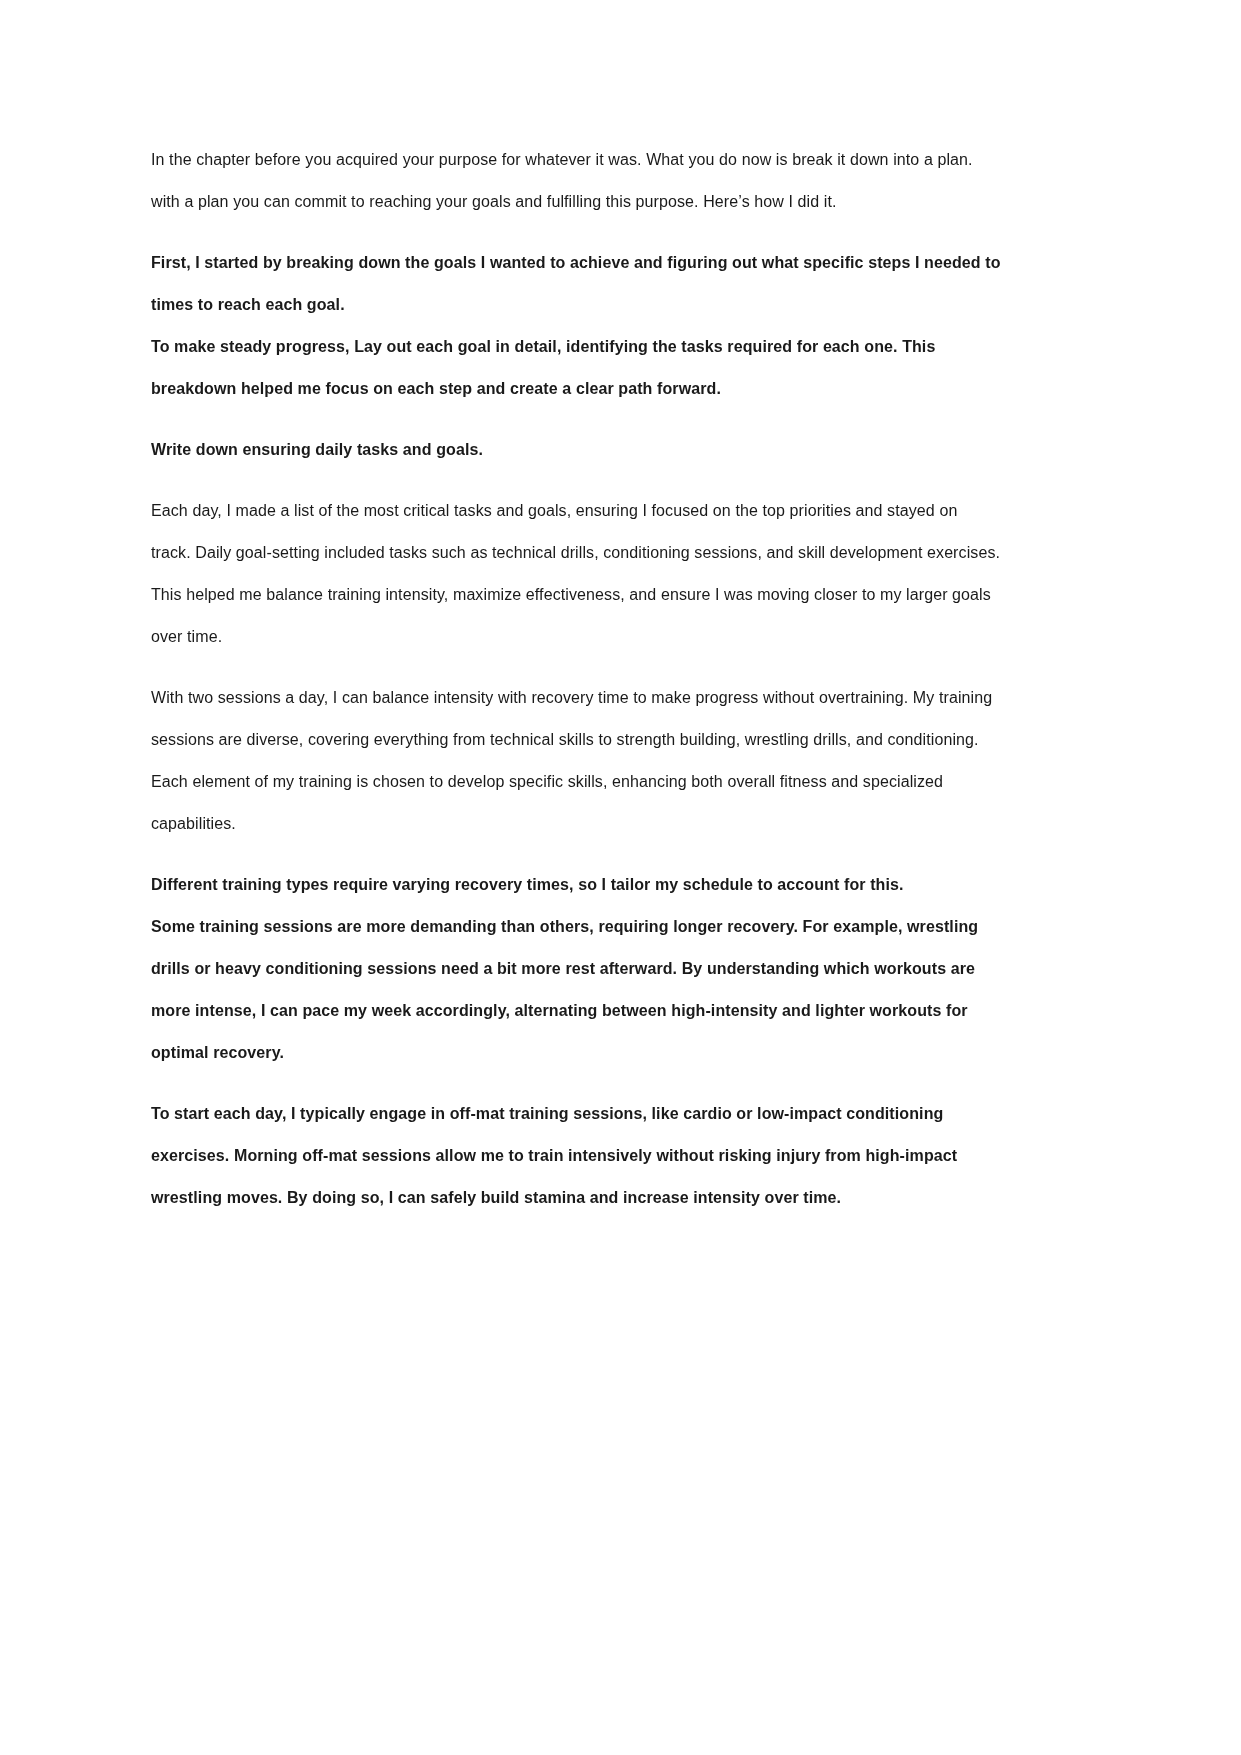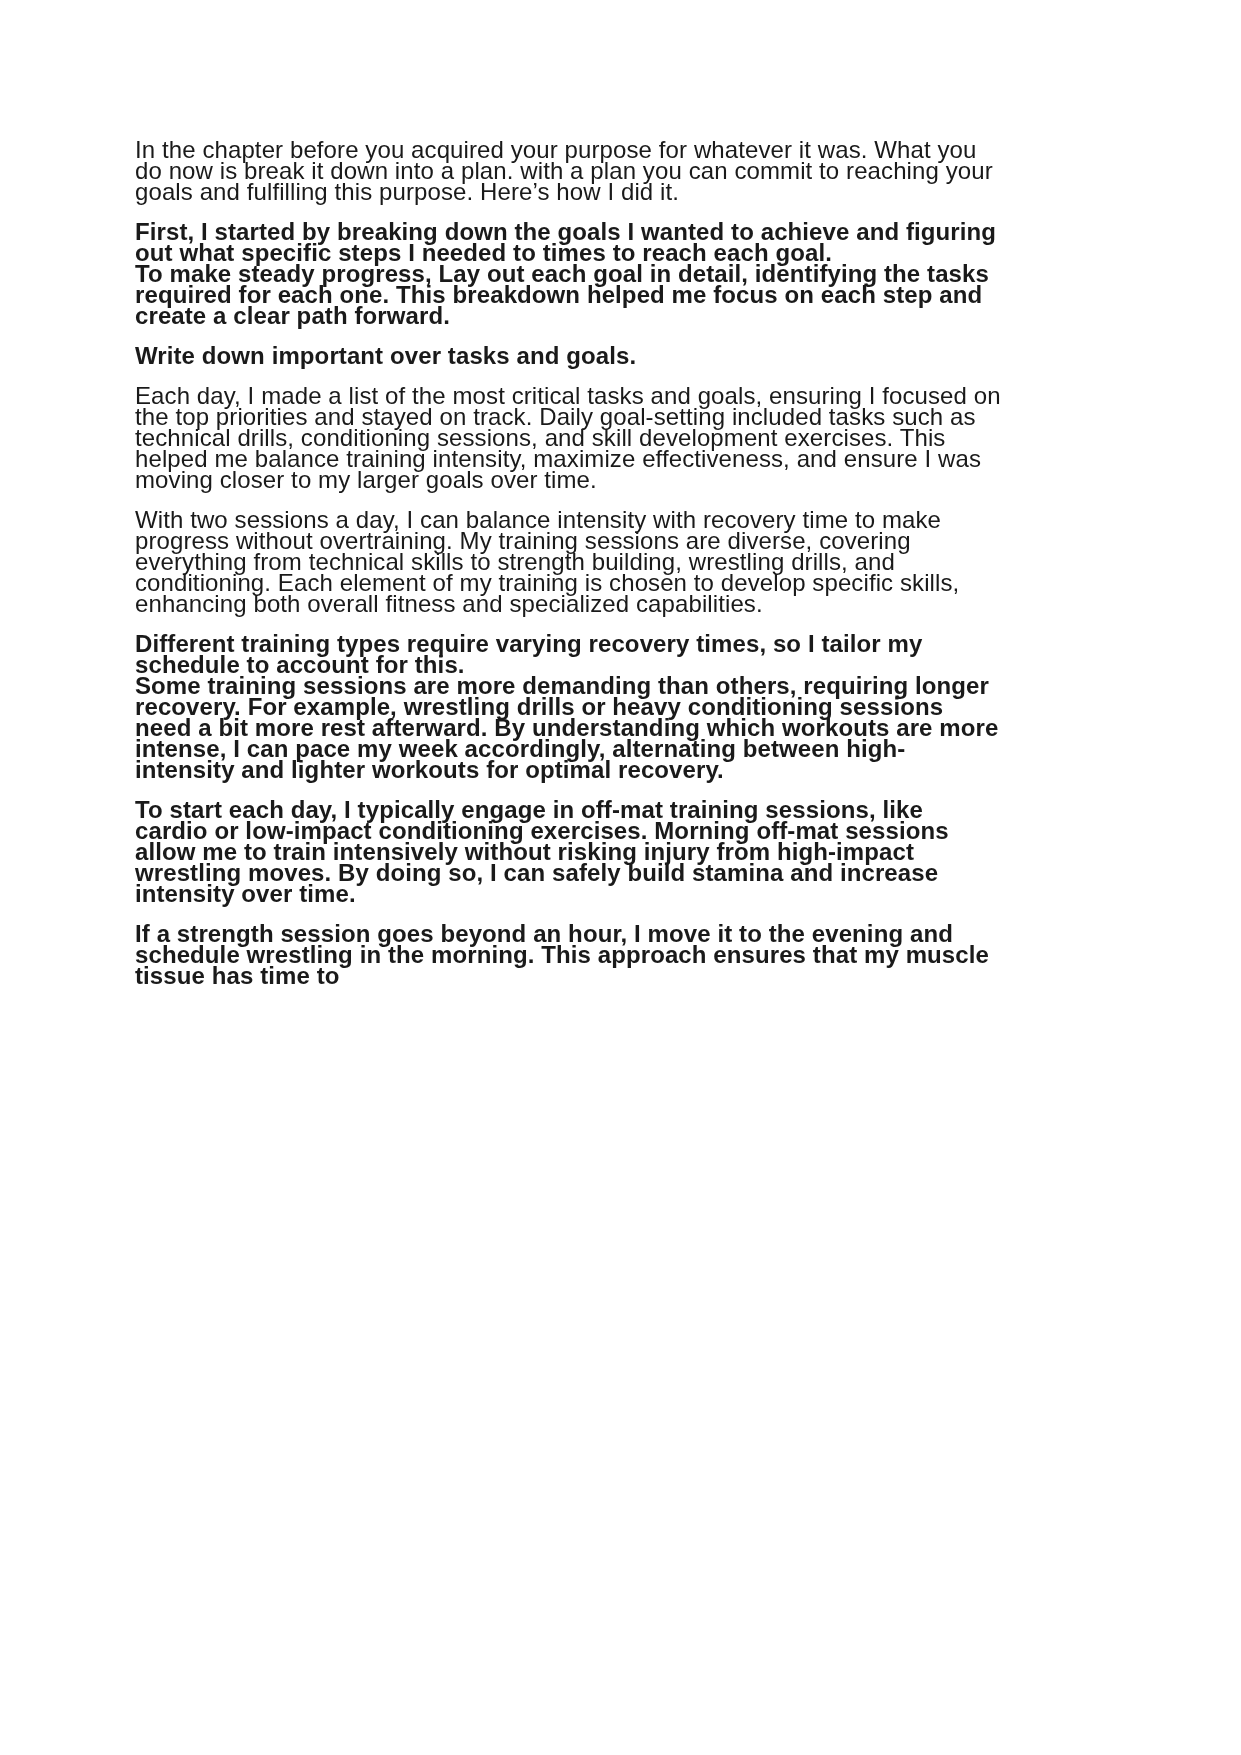--- a/index.html
+++ b/index.html
@@ -18,24 +18,24 @@
     box-sizing: border-box;
     width: 1241px;
     height: 1755px;
     padding: 139px 0 0 135px;
     background: #ffffff;
   }
   .doc-body {
     width: 866px;
   }
   .block {
-    margin: 0 0 0 0;
+    margin: 0 0 0 16px;
     padding: 0;
-    font-size: 24px;
-    line-height: 21px;
+    font-size: 16px;
+    line-height: 42px;
     letter-spacing: 0.1px;
   }
   .block + .block {
     margin-top: 19px;
   }
   .doc-heading {
     font-weight: 700;
   }
   .doc-paragraph {
     font-weight: 400;
@@ -53,27 +53,26 @@
 <body>
 
 <main class="page">
   <article class="doc-body">
 
   <p class="block doc-paragraph">In the chapter before you acquired your purpose for whatever it was. What you do now is break it down into a plan. with a plan you can commit to reaching your goals and fulfilling this purpose. Here’s how I did it.</p>
       <p class="block">
         <span class="heading-line">First, I started by breaking down the goals I wanted to achieve and figuring out what specific steps I needed to times to reach each goal.</span>
         <span class="body-line">To make steady progress, Lay out each goal in detail, identifying the tasks required for each one. This breakdown helped me focus on each step and create a clear path forward.</span>
       </p>
-      <p class="block doc-heading">Write down important over tasks and goals.</p>
+      <p class="block doc-heading">Write down ensuring daily tasks and goals.</p>
       <p class="block doc-paragraph">Each day, I made a list of the most critical tasks and goals, ensuring I focused on the top priorities and stayed on track. Daily goal-setting included tasks such as technical drills, conditioning sessions, and skill development exercises. This helped me balance training intensity, maximize effectiveness, and ensure I was moving closer to my larger goals over time.</p>
       <p class="block doc-paragraph">With two sessions a day, I can balance intensity with recovery time to make progress without overtraining. My training sessions are diverse, covering everything from technical skills to strength building, wrestling drills, and conditioning. Each element of my training is chosen to develop specific skills, enhancing both overall fitness and specialized capabilities.</p>
       <p class="block">
         <span class="heading-line">Different training types require varying recovery times, so I tailor my schedule to account for this.</span>
         <span class="body-line">Some training sessions are more demanding than others, requiring longer recovery. For example, wrestling drills or heavy conditioning sessions need a bit more rest afterward. By understanding which workouts are more intense, I can pace my week accordingly, alternating between high-intensity and lighter workouts for optimal recovery.</span>
       </p>
       <p class="block">
         <span class="body-line">To start each day, I typically engage in off-mat training sessions, like cardio or low-impact conditioning exercises. Morning off-mat sessions allow me to train intensively without risking injury from high-impact wrestling moves. By doing so, I can safely build stamina and increase intensity over time.</span>
       </p>
       <p class="block">
-        <span class="body-line">If a strength session goes beyond an hour, I move it to the evening and schedule wrestling in the morning. This approach ensures that my muscle tissue has time to</span>
       </p>
     </article>
 </main>
 
 </body></html>

